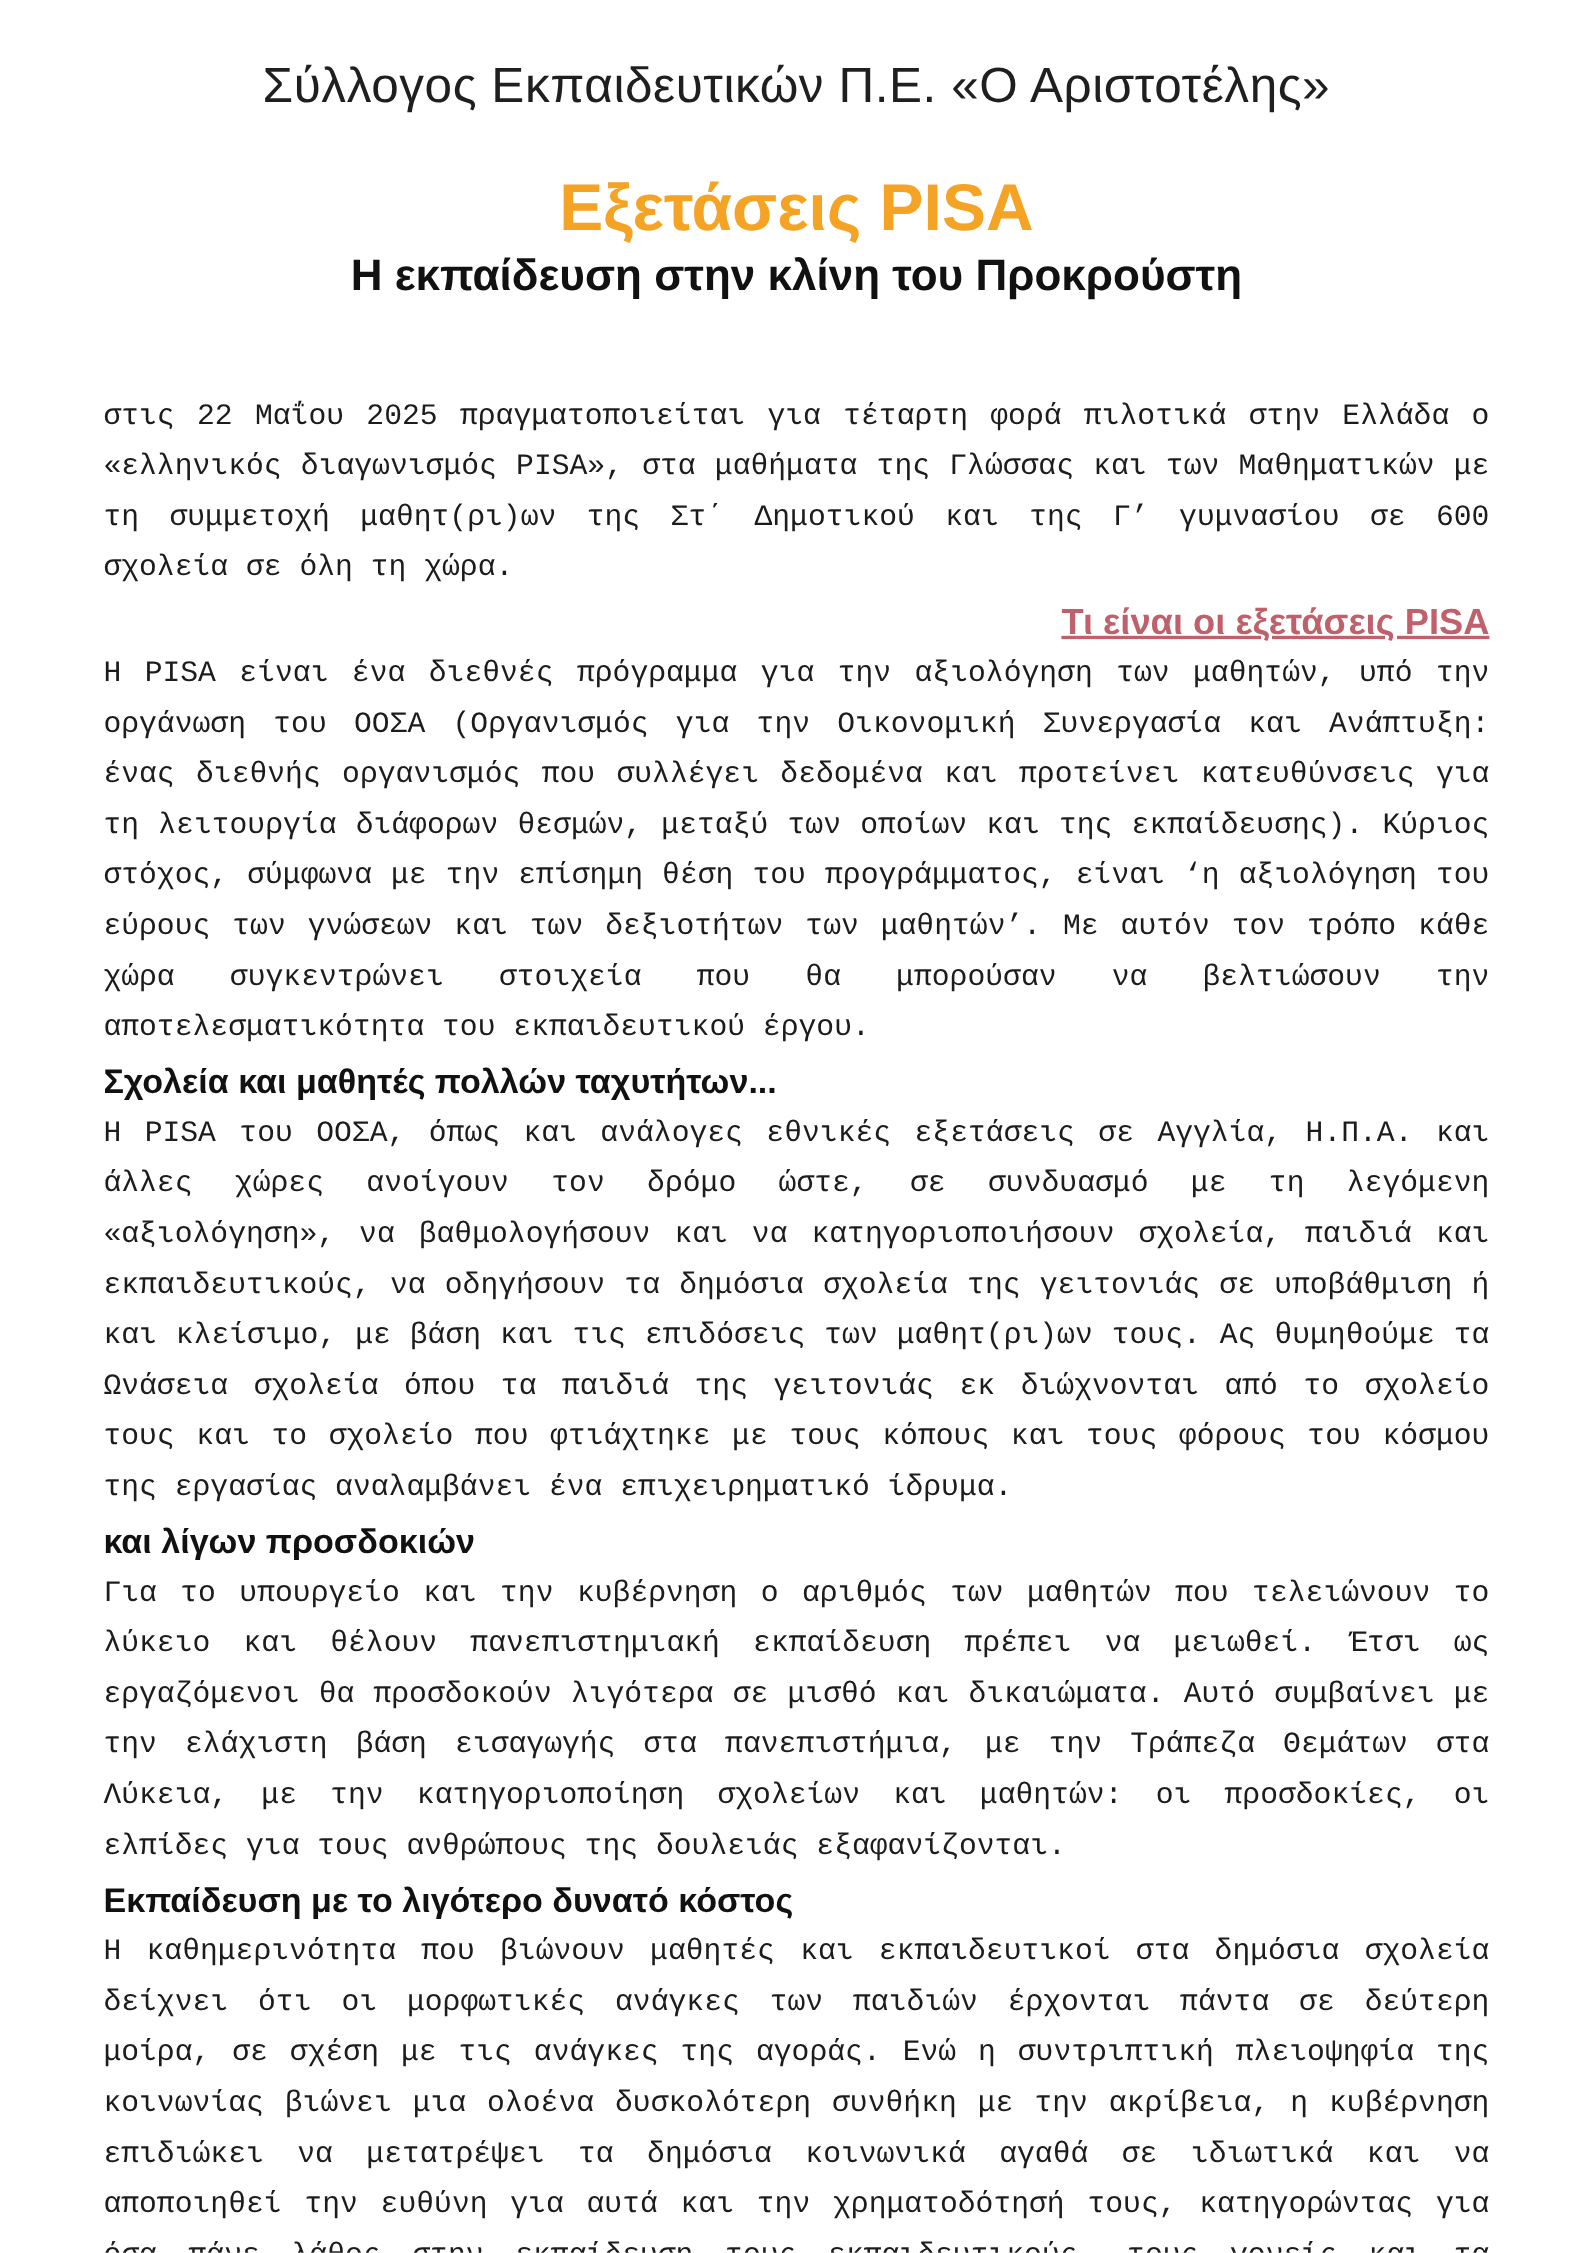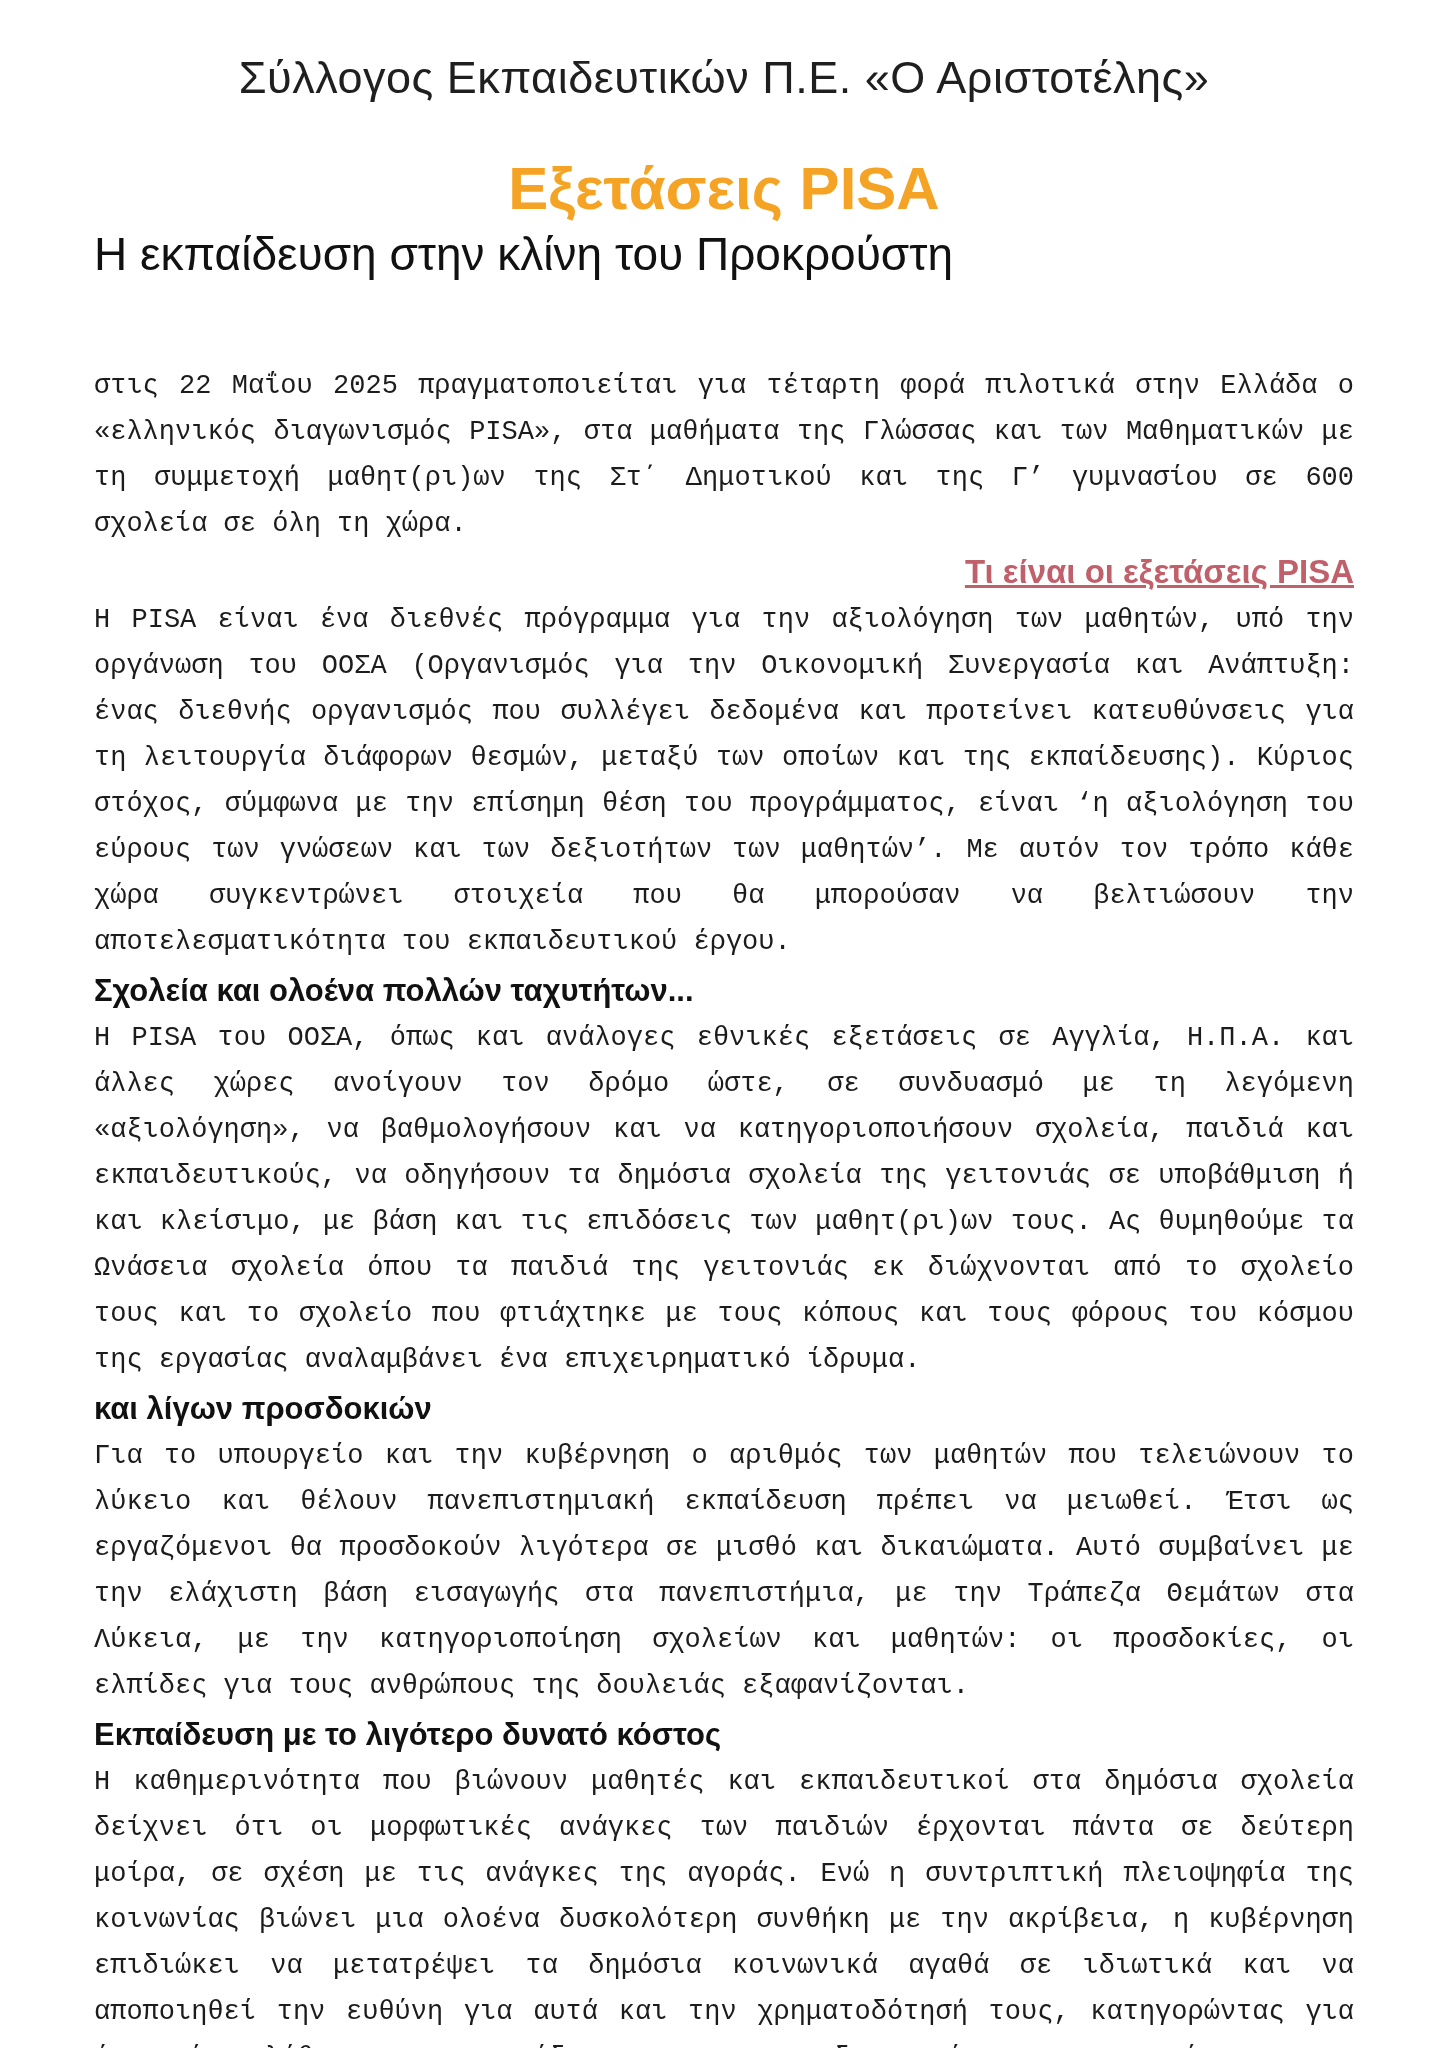--- a/index.html
+++ b/index.html
@@ -31,23 +31,23 @@
   }
   .main-title {
     text-align: center;
     font-size: 60px;
     font-weight: 700;
     color: #F5A324;
     margin: 52px 0 0 0;
     line-height: 1.1;
   }
   .sub-title {
-    text-align: left;
-    font-size: 46px;
-    font-weight: 400;
+    text-align: center;
+    font-size: 40px;
+    font-weight: 700;
     color: #111111;
     margin: 6px 0 0 0;
     line-height: 1.15;
   }
   .body-text {
     margin-top: 82px;
     font-size: 27px;
     line-height: 46px;
     color: #1c1c1c;
   }
@@ -101,21 +101,21 @@
   <main class="body-text">
 
 
     <p class="para">στις 22 Μαΐου 2025 πραγματοποιείται για τέταρτη φορά πιλοτικά στην Ελλάδα ο «ελληνικός διαγωνισμός PISA», στα μαθήματα της Γλώσσας και των Μαθηματικών με τη συμμετοχή μαθητ(ρι)ων της Στ΄ Δημοτικού και της Γ’ γυμνασίου σε 600 σχολεία σε όλη τη χώρα.</p>
 
     <h3 class="h-red">Τι είναι οι εξετάσεις PISA</h3>
 
     <p class="para">Η PISA είναι ένα διεθνές πρόγραμμα για την αξιολόγηση των μαθητών, υπό την οργάνωση του ΟΟΣΑ (Οργανισμός για την Οικονομική Συνεργασία και Ανάπτυξη: ένας διεθνής οργανισμός που συλλέγει δεδομένα και προτείνει κατευθύνσεις για τη λειτουργία διάφορων θεσμών, μεταξύ των οποίων και της εκπαίδευσης). Κύριος στόχος, σύμφωνα με την επίσημη θέση του προγράμματος, είναι ‘η αξιολόγηση του εύρους των γνώσεων και των δεξιοτήτων των μαθητών’. Με αυτόν τον τρόπο κάθε χώρα συγκεντρώνει στοιχεία που θα μπορούσαν να βελτιώσουν την αποτελεσματικότητα του εκπαιδευτικού έργου.</p>
 
 
-    <h4 class="h-bold">Σχολεία και ολοένα πολλών ταχυτήτων...</h4>
+    <h4 class="h-bold">Σχολεία και μαθητές πολλών ταχυτήτων...</h4>
 
     <p class="para">Η PISA του ΟΟΣΑ, όπως και ανάλογες εθνικές εξετάσεις σε Αγγλία, Η.Π.Α. και άλλες χώρες ανοίγουν τον δρόμο ώστε, σε συνδυασμό με τη λεγόμενη «αξιολόγηση», να βαθμολογήσουν και να κατηγοριοποιήσουν σχολεία, παιδιά και εκπαιδευτικούς, να οδηγήσουν τα δημόσια σχολεία της γειτονιάς σε υποβάθμιση ή και κλείσιμο, με βάση και τις επιδόσεις των μαθητ(ρι)ων τους. Ας θυμηθούμε τα Ωνάσεια σχολεία όπου τα παιδιά της γειτονιάς εκ διώχνονται από το σχολείο τους και το σχολείο που φτιάχτηκε με τους κόπους και τους φόρους του κόσμου της εργασίας αναλαμβάνει ένα επιχειρηματικό ίδρυμα.</p>
 
     <h4 class="h-bold">και λίγων προσδοκιών</h4>
 
     <p class="para">Για το υπουργείο και την κυβέρνηση ο αριθμός των μαθητών που τελειώνουν το λύκειο και θέλουν πανεπιστημιακή εκπαίδευση πρέπει να μειωθεί. Έτσι ως εργαζόμενοι θα προσδοκούν λιγότερα σε μισθό και δικαιώματα. Αυτό συμβαίνει με την ελάχιστη βάση εισαγωγής στα πανεπιστήμια, με την Τράπεζα Θεμάτων στα Λύκεια, με την κατηγοριοποίηση σχολείων και μαθητών: οι προσδοκίες, οι ελπίδες για τους ανθρώπους της δουλειάς εξαφανίζονται.</p>
 
     <h4 class="h-bold">Εκπαίδευση με το λιγότερο δυνατό κόστος</h4>
 
     <p class="para">Η καθημερινότητα που βιώνουν μαθητές και εκπαιδευτικοί στα δημόσια σχολεία δείχνει ότι οι μορφωτικές ανάγκες των παιδιών έρχονται πάντα σε δεύτερη μοίρα, σε σχέση με τις ανάγκες της αγοράς. Ενώ η συντριπτική πλειοψηφία της κοινωνίας βιώνει μια ολοένα δυσκολότερη συνθήκη με την ακρίβεια, η κυβέρνηση επιδιώκει να μετατρέψει τα δημόσια κοινωνικά αγαθά σε ιδιωτικά και να αποποιηθεί την ευθύνη για αυτά και την χρηματοδότησή τους, κατηγορώντας για όσα πάνε λάθος στην εκπαίδευση τους εκπαιδευτικούς, τους γονείς και τα παιδιά.</p>

